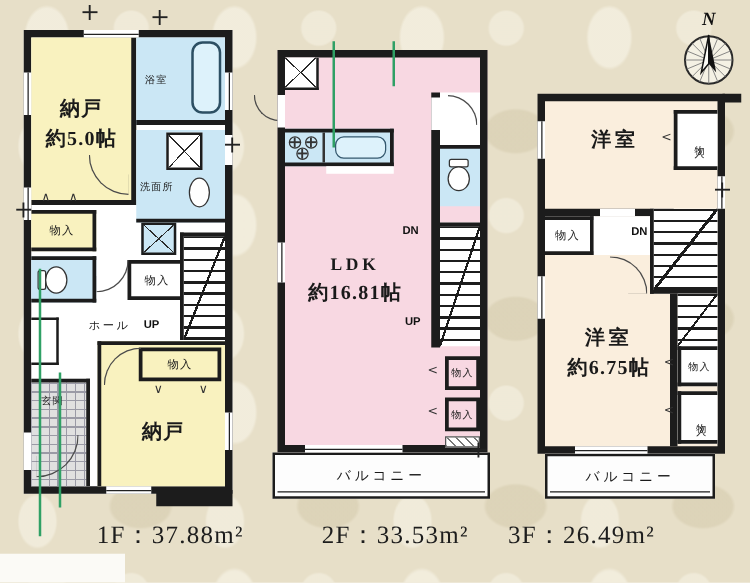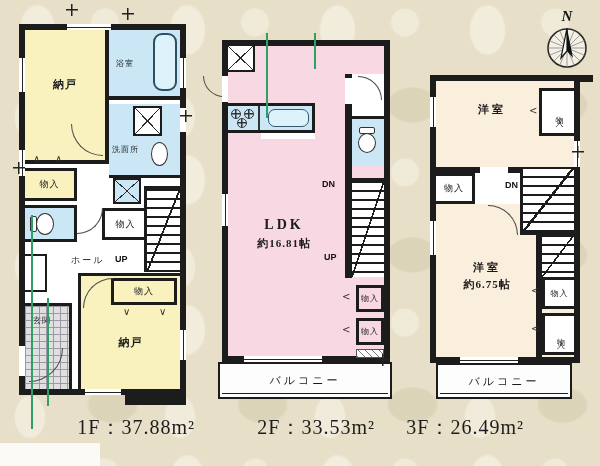--- a/index.html
+++ b/index.html
@@ -20,21 +20,21 @@
   .plan.pink { background:#f8d8e2; }
   .plan.cream { background:#faeedd; }
   .room { position:absolute; display:flex; align-items:center; justify-content:center; text-align:center; }
   .yellow { background:#f9f2bf; }
   .blue { background:#cbe7f5; }
   .pinkbox { background:#f8d8e2; }
   .whitebox { background:#fff; }
   .wall { position:absolute; background:var(--wall); }
 
   .rlabel { position:absolute; text-align:center; line-height:1.5; }
-  .rname { font-family:"Liberation Serif","DejaVu Serif",serif; font-weight:bold; font-size:11px; color:#1a1a1a; letter-spacing:1px; }
+  .rname { font-family:"Liberation Serif","DejaVu Serif",serif; font-weight:bold; font-size:16px; color:#1a1a1a; letter-spacing:1px; }
   .slabel { font-family:"Liberation Serif","DejaVu Serif",serif; font-size:9px; color:#1a1a1a; letter-spacing:1px; }
   .uplabel { position:absolute; font:bold 9px "Liberation Sans","DejaVu Sans",sans-serif; color:#111; }
   .vtext { writing-mode:vertical-rl; text-orientation:upright; letter-spacing:2px; }
 
   .stairs { position:absolute; background-color:#fff;
     background-image:
       linear-gradient(to bottom right, transparent 48.5%, var(--wall) 48.5%, var(--wall) 51.5%, transparent 51.5%),
       repeating-linear-gradient(to bottom, var(--wall) 0, var(--wall) 1.8px, transparent 1.8px, transparent 9px); }
 
   .xbox { background-image:
@@ -111,20 +111,21 @@
       </g>
       <polygon points="23,3 29,33 23,26" fill="#111"></polygon>
       <polygon points="23,3 17,33 23,26" fill="#fbfbf6" stroke="#111" stroke-width="1.2"></polygon>
     </svg>
   </div>
 
   <div class="plan" style="left:19px;top:24px;width:167px;height:371px;">
     <div class="room yellow" style="left:0;top:0;width:84px;height:134px;border-right:4px solid var(--wall);border-bottom:4px solid var(--wall);">
       <div class="rlabel" style="top:46px;left:0;width:100%;">
         <div class="rname">納戸</div>
+        <div class="rname">約5.0帖</div>
       </div>
       <div class="arc bl" style="left:46px;top:94px;width:32px;height:32px;"></div>
     </div>
     <div class="room blue" style="left:84px;top:0;width:71px;height:70px;border-bottom:4px solid var(--wall);">
       <span class="slabel" style="position:absolute;left:7px;top:28px;font-size:8px;">浴室</span>
       <div class="tub xbox" style="right:3px;top:3px;width:24px;height:58px;"></div>
     </div>
     <div class="room blue" style="left:84px;top:74px;width:71px;height:74px;border-bottom:3px solid var(--wall);">
       <span class="slabel" style="position:absolute;left:3px;top:40px;font-size:8px;">洗面所</span>
       <div class="whitebox xbox" style="position:absolute;left:24px;top:2px;width:29px;height:30px;border:2px solid var(--wall);"></div>
@@ -203,21 +204,21 @@
     <span class="uplabel" style="left:96px;top:206px;">UP</span>
     <div class="room pinkbox" style="left:128px;top:239px;width:28px;height:27px;border:3px solid var(--wall);">
       <span class="slabel" style="font-size:8px;">物入</span>
     </div>
     <div class="room pinkbox" style="left:128px;top:272px;width:28px;height:27px;border:3px solid var(--wall);">
       <span class="slabel" style="font-size:8px;">物入</span>
     </div>
     <span class="chev" style="left:114px;top:245px;">&lt;</span>
     <span class="chev" style="left:114px;top:278px;">&lt;</span>
     <div class="hatch" style="left:128px;top:303px;width:28px;height:9px;"></div>
-    <div class="rlabel" style="top:168px;left:0;width:112px;">
+    <div class="rlabel" style="top:156px;left:0;width:112px;">
       <div class="rname" style="font-size:14px;letter-spacing:3px;">LDK</div>
       <div class="rname">約16.81帖</div>
     </div>
     <div class="gap" style="left:-6px;top:30px;width:6px;height:26px;"></div>
     <div class="win v" style="left:-6px;top:148px;height:32px;"></div>
     <div class="win h" style="left:16px;bottom:-6px;width:78px;"></div>
   </div>
   <div class="arc bl" style="left:203px;top:76px;width:21px;height:21px;"></div>
   <div class="balcony" style="left:218px;top:362px;width:174px;height:37px;">
     <span>バルコニー</span>

